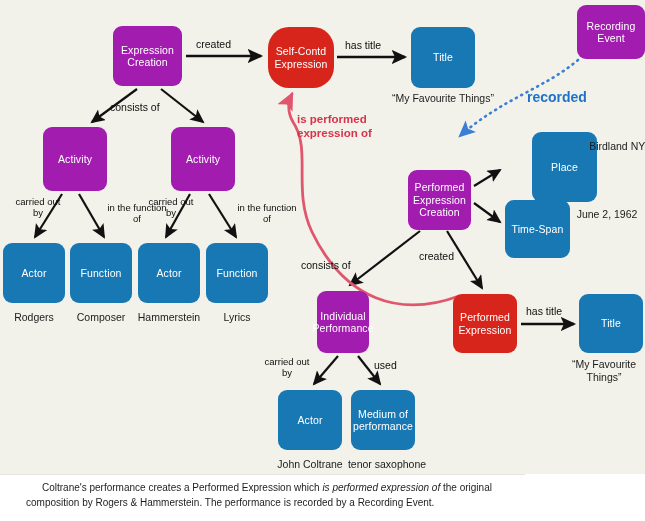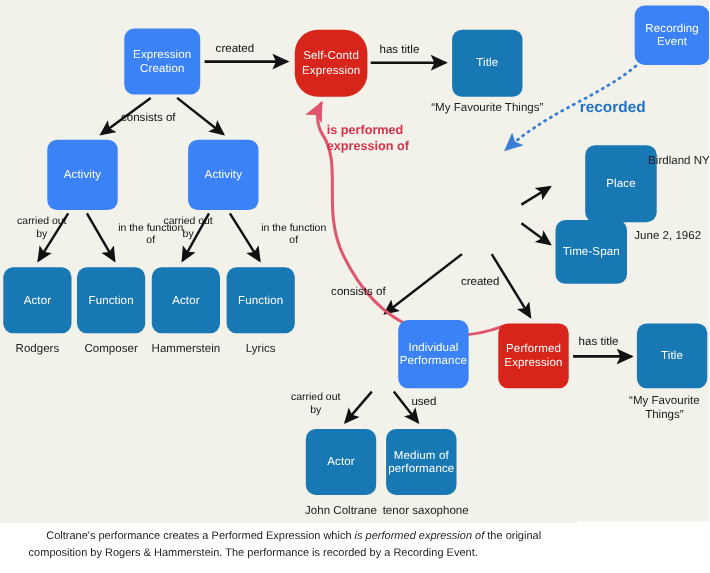--- a/index.html
+++ b/index.html
@@ -38,21 +38,21 @@
     align-items: center;
     justify-content: center;
     text-align: center;
     font-size: 10.5px;
     line-height: 12.5px;
     letter-spacing: 0.1px;
     box-sizing: border-box;
     padding: 2px;
     z-index: 3;
   }
-  .node.purple { background: #3b82f6; }
+  .node.purple { background: #a21caf; }
   .node.blue   { background: #1878b4; }
   .node.red    { background: #d8251b; }
 
   .node-caption {
     position: absolute;
     color: #1b1b1b;
     font-size: 10.5px;
     line-height: 13px;
     text-align: center;
     z-index: 3;
@@ -188,30 +188,33 @@
     </div>
 
     <div class="node blue" style="left:138px; top:243px; width:62px; height:60px;">
       <span>Actor</span>
     </div>
 
     <div class="node blue" style="left:206px; top:243px; width:62px; height:60px;">
       <span>Function</span>
     </div>
 
+    <div class="node purple" style="left:408px; top:170px; width:63px; height:60px;">
+      <span>Performed Expression Creation</span>
+    </div>
 
     <div class="node blue" style="left:520px; top:132px; width:65px; height:70px;margin-left:12px;">
       <span>Place</span>
     </div>
 
     <div class="node blue" style="left:505px; top:200px; width:65px; height:58px;">
       <span>Time-Span</span>
     </div>
 
-    <div class="node purple" style="left:317px; top:291px; width:64px; height:62px;margin-left:45px;">
+    <div class="node purple" style="left:317px; top:291px; width:52px; height:62px;">
       <span>Individual Performance</span>
     </div>
 
     <div class="node red" style="left:453px; top:294px; width:64px; height:59px;">
       <span>Performed Expression</span>
     </div>
 
     <div class="node blue" style="left:579px; top:294px; width:64px; height:59px;">
       <span>Title</span>
     </div>

